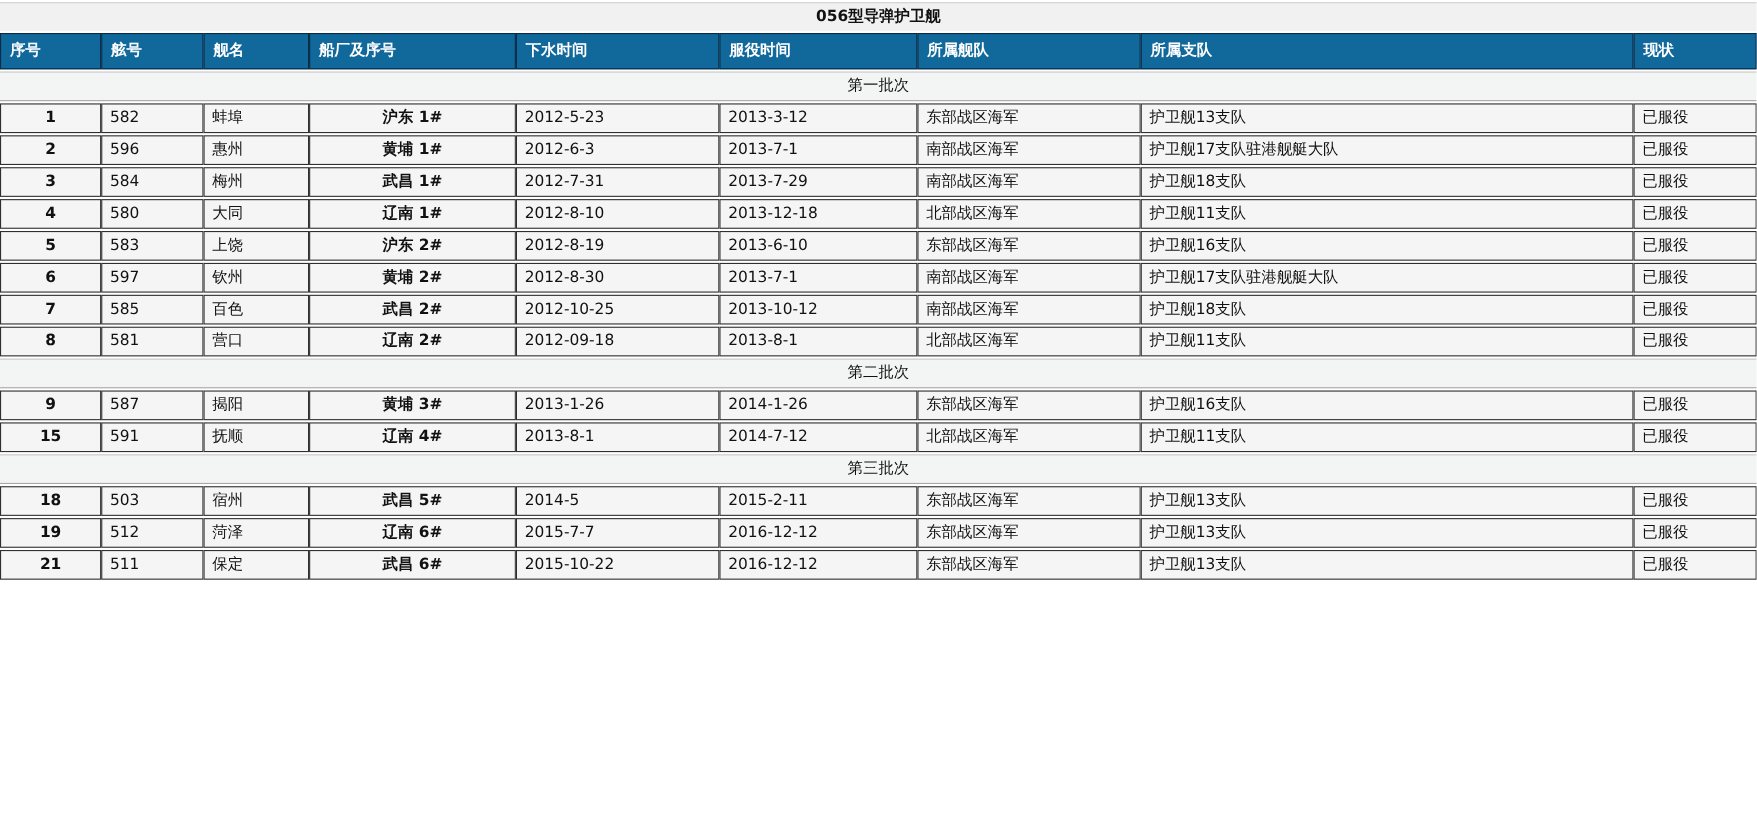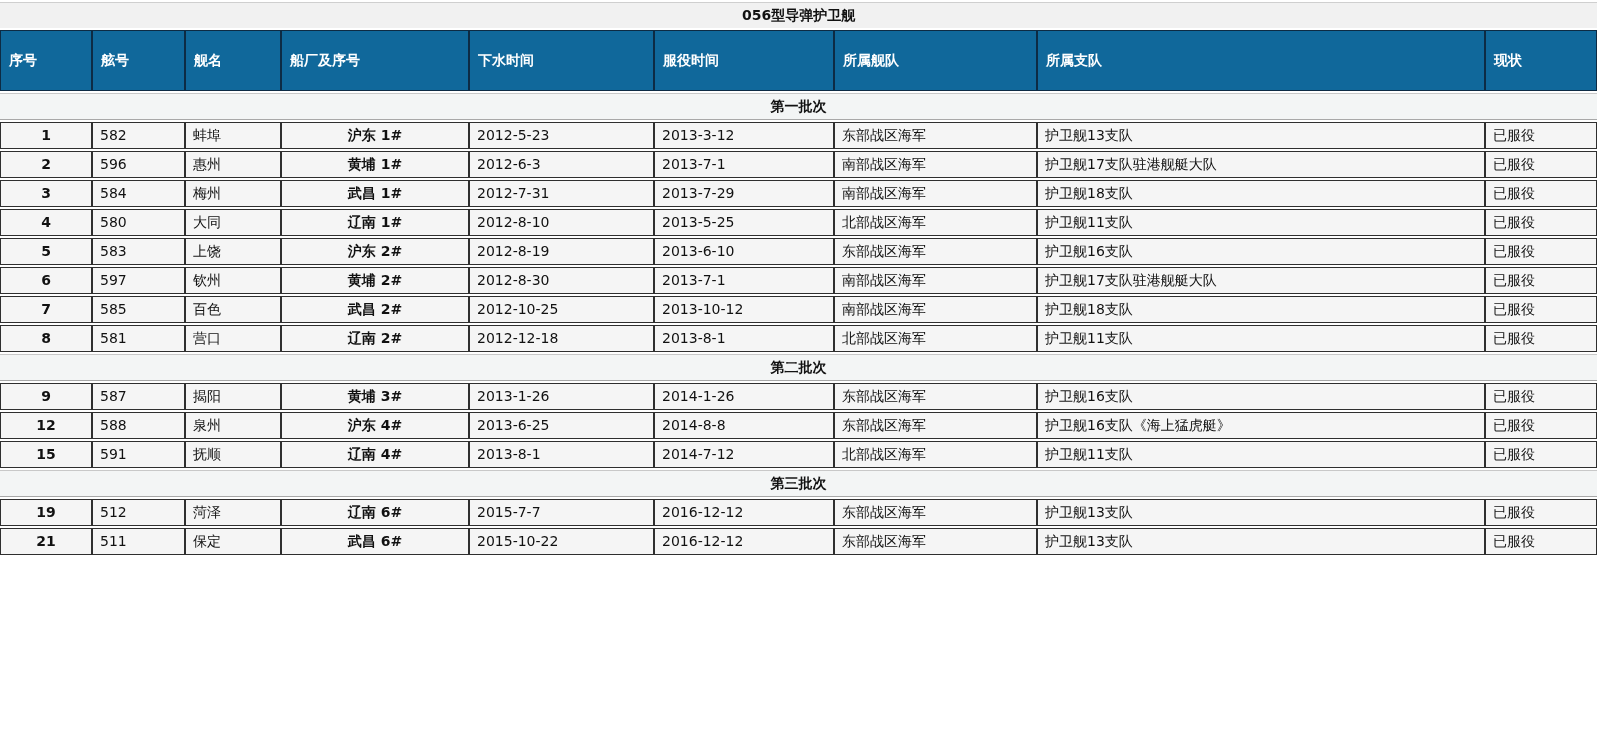--- a/index.html
+++ b/index.html
@@ -29,30 +29,30 @@
     font-weight:bold;
     padding:4px 6px;
     border-top:1px solid #cfcfcf;
   }
   
   th.ch{
     background:var(--header-bg);
     color:var(--header-text);
     font-weight:bold;
     text-align:left;
-    padding:21px 8px;
+    padding:7px 8px;
     border:1px solid var(--header-border);
     overflow:hidden;
     white-space:nowrap;
   }
   
   td.section-cell{
     background:var(--section-bg);
     text-align:center;
-    font-weight:bold;
+    font-weight:normal;
     padding:4px 6px;
     border-top:1px solid #c8c8c8;
     border-bottom:1px solid #a8a8a8;
   }
   
   td.dc{
     background:var(--row-bg);
     border:1px solid var(--border-dark);
     padding:4px 7px;
     overflow:hidden;
@@ -133,21 +133,21 @@
           <td class="dc">南部战区海军</td>
           <td class="dc">护卫舰18支队</td>
           <td class="dc">已服役</td>
         </tr>
         <tr>
           <td class="dc center-bold">4</td>
           <td class="dc">580</td>
           <td class="dc">大同</td>
           <td class="dc center-bold">辽南 1#</td>
           <td class="dc">2012-8-10</td>
-          <td class="dc">2013-5-25</td>
+          <td class="dc">2013-12-18</td>
           <td class="dc">北部战区海军</td>
           <td class="dc">护卫舰11支队</td>
           <td class="dc">已服役</td>
         </tr>
         <tr>
           <td class="dc center-bold">5</td>
           <td class="dc">583</td>
           <td class="dc">上饶</td>
           <td class="dc center-bold">沪东 2#</td>
           <td class="dc">2012-8-19</td>
@@ -176,66 +176,66 @@
           <td class="dc">2013-10-12</td>
           <td class="dc">南部战区海军</td>
           <td class="dc">护卫舰18支队</td>
           <td class="dc">已服役</td>
         </tr>
         <tr>
           <td class="dc center-bold">8</td>
           <td class="dc">581</td>
           <td class="dc">营口</td>
           <td class="dc center-bold">辽南 2#</td>
-          <td class="dc">2012-12-18</td>
+          <td class="dc">2012-09-18</td>
           <td class="dc">2013-8-1</td>
           <td class="dc">北部战区海军</td>
           <td class="dc">护卫舰11支队</td>
           <td class="dc">已服役</td>
         </tr>
         <tr>
           <td class="section-cell" colspan="9">第二批次</td>
         </tr>
         <tr>
           <td class="dc center-bold">9</td>
           <td class="dc">587</td>
           <td class="dc">揭阳</td>
           <td class="dc center-bold">黄埔 3#</td>
           <td class="dc">2013-1-26</td>
           <td class="dc">2014-1-26</td>
           <td class="dc">东部战区海军</td>
           <td class="dc">护卫舰16支队</td>
-          <td class="dc">已服役</td>
-        </tr>
-        <tr>
-          <td class="dc center-bold">12</td>
-          <td class="dc">588</td>
-          <td class="dc">泉州</td>
-          <td class="dc center-bold">沪东 4#</td>
-          <td class="dc">2013-6-25</td>
-          <td class="dc">2014-8-8</td>
-          <td class="dc">东部战区海军</td>
-          <td class="dc">护卫舰16支队《海上猛虎艇》</td>
           <td class="dc">已服役</td>
         </tr>
         <tr>
           <td class="dc center-bold">15</td>
           <td class="dc">591</td>
           <td class="dc">抚顺</td>
           <td class="dc center-bold">辽南 4#</td>
           <td class="dc">2013-8-1</td>
           <td class="dc">2014-7-12</td>
           <td class="dc">北部战区海军</td>
           <td class="dc">护卫舰11支队</td>
           <td class="dc">已服役</td>
         </tr>
         <tr>
           <td class="section-cell" colspan="9">第三批次</td>
         </tr>
         <tr>
+          <td class="dc center-bold">18</td>
+          <td class="dc">503</td>
+          <td class="dc">宿州</td>
+          <td class="dc center-bold">武昌 5#</td>
+          <td class="dc">2014-5</td>
+          <td class="dc">2015-2-11</td>
+          <td class="dc">东部战区海军</td>
+          <td class="dc">护卫舰13支队</td>
+          <td class="dc">已服役</td>
+        </tr>
+        <tr>
           <td class="dc center-bold">19</td>
           <td class="dc">512</td>
           <td class="dc">菏泽</td>
           <td class="dc center-bold">辽南 6#</td>
           <td class="dc">2015-7-7</td>
           <td class="dc">2016-12-12</td>
           <td class="dc">东部战区海军</td>
           <td class="dc">护卫舰13支队</td>
           <td class="dc">已服役</td>
         </tr>

